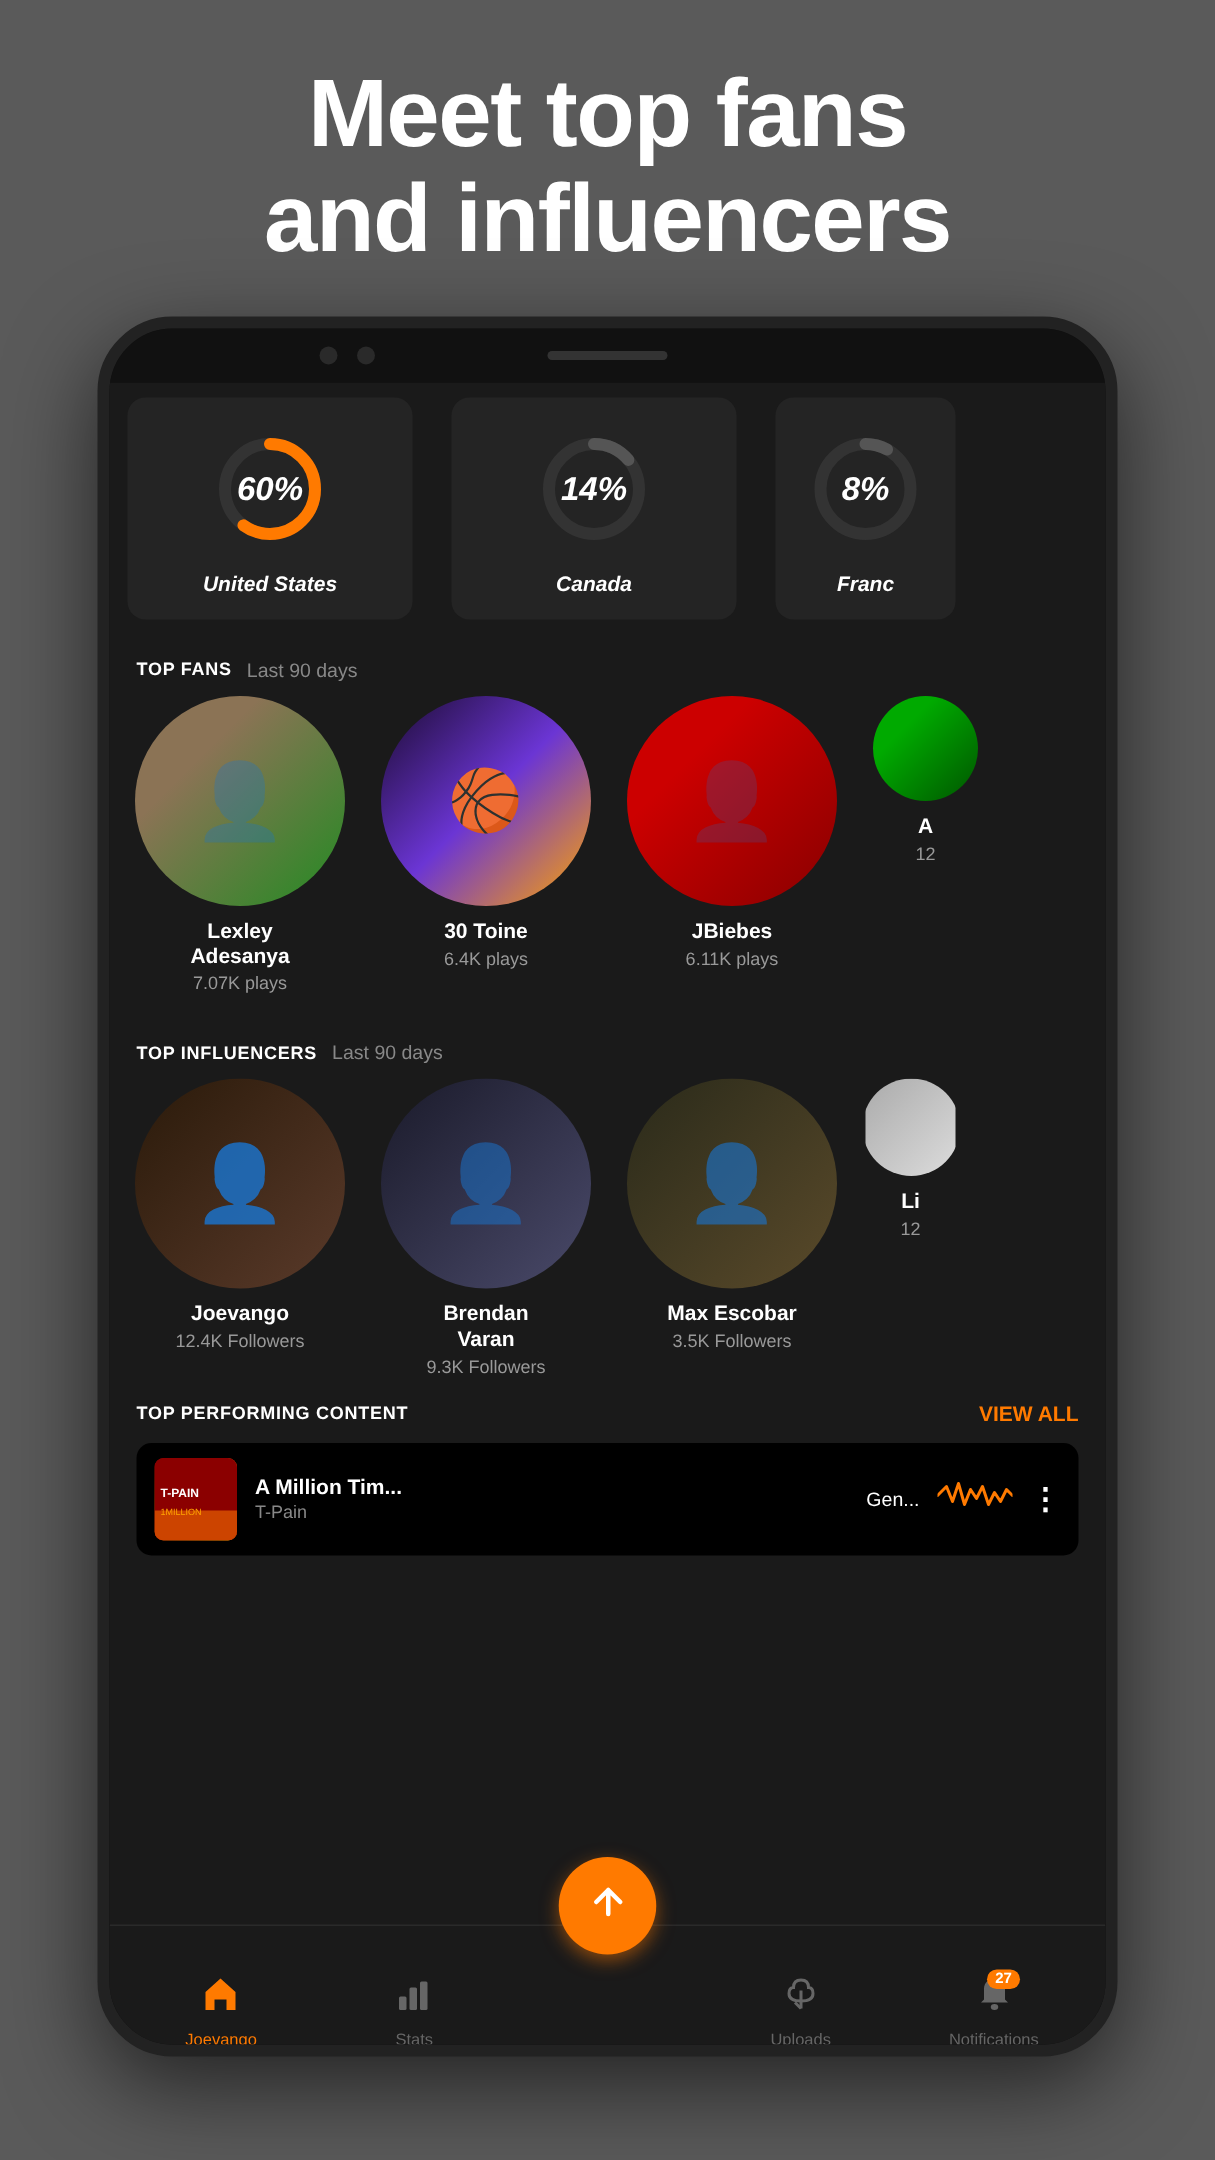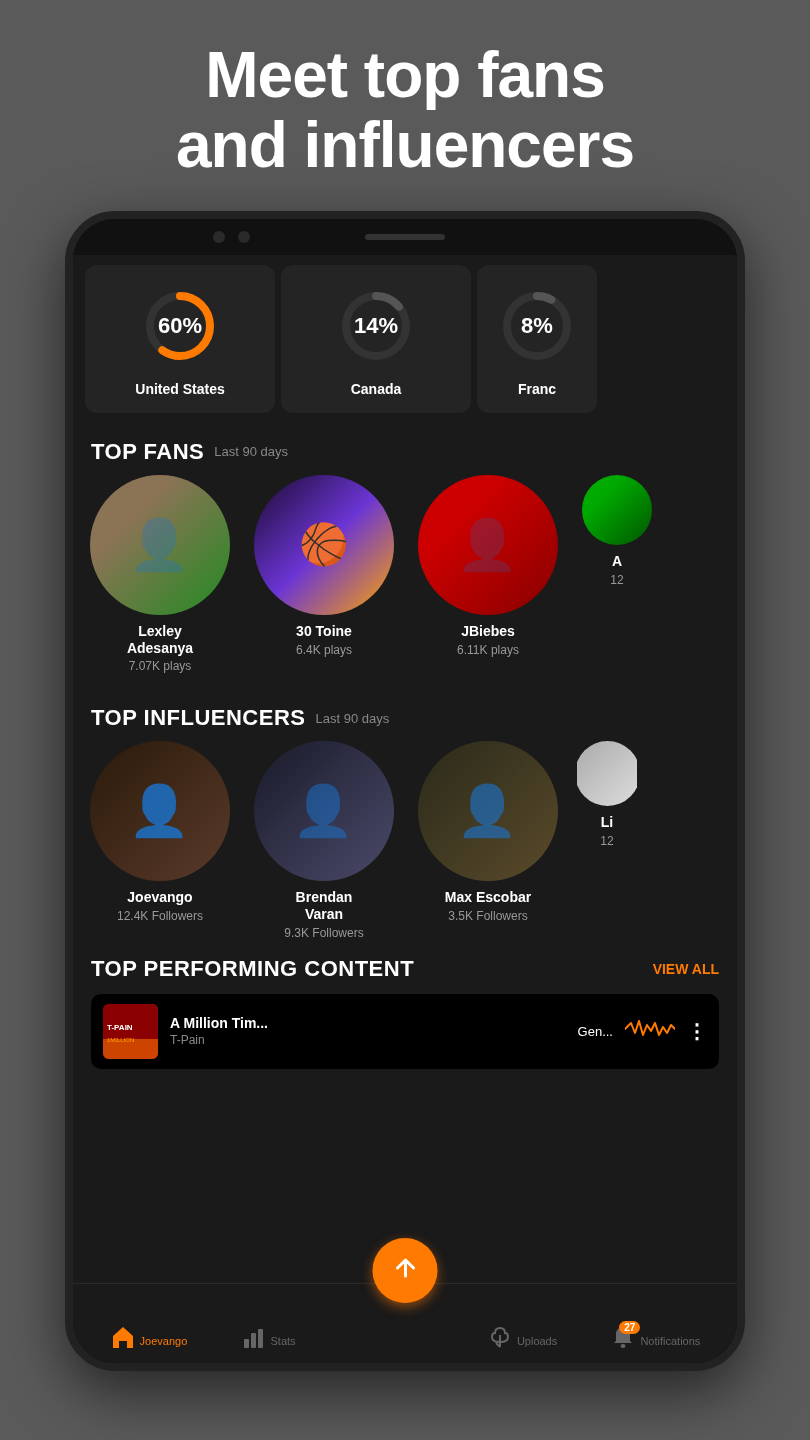--- a/index.html
+++ b/index.html
@@ -74,22 +74,23 @@
       position: absolute;
       top: 0; left: 0; right: 0;
       bottom: 64px;
       overflow: hidden;
     }
 
     
     .stats-row {
       display: flex;
       padding: 10px 12px;
-      gap: 6px;
-      overflow: hidden;
+      gap: 26px;
+      overflow: hidden;
+      font-style: italic;
     }
 
     .stat-card {
       background: #242424;
       border-radius: 12px;
       padding: 16px;
       min-width: 190px;
       flex: 0 0 190px;
       display: flex;
       flex-direction: column;
@@ -150,21 +151,21 @@
     
     .section-header {
       display: flex;
       align-items: center;
       padding: 16px 18px 10px;
       gap: 10px;
     }
 
     .section-title-bold {
       color: white;
-      font-size: 22px;
+      font-size: 12px;
       font-weight: 900;
       letter-spacing: 0.5px;
       text-transform: uppercase;
     }
 
     .section-subtitle {
       color: #888;
       font-size: 13px;
       font-weight: 400;
     }
@@ -303,20 +304,21 @@
       background: #1a1a1a;
       border-top: 1px solid #2a2a2a;
       display: flex;
       align-items: center;
       justify-content: space-around;
       padding: 0 10px;
     }
 
     .nav-item {
       display: flex;
+      flex-direction: column;
       align-items: center;
       gap: 4px;
       min-width: 70px;
       margin-top: 36px;
     }
 
     .nav-icon {
       font-size: 24px;
       color: #666;
     }

